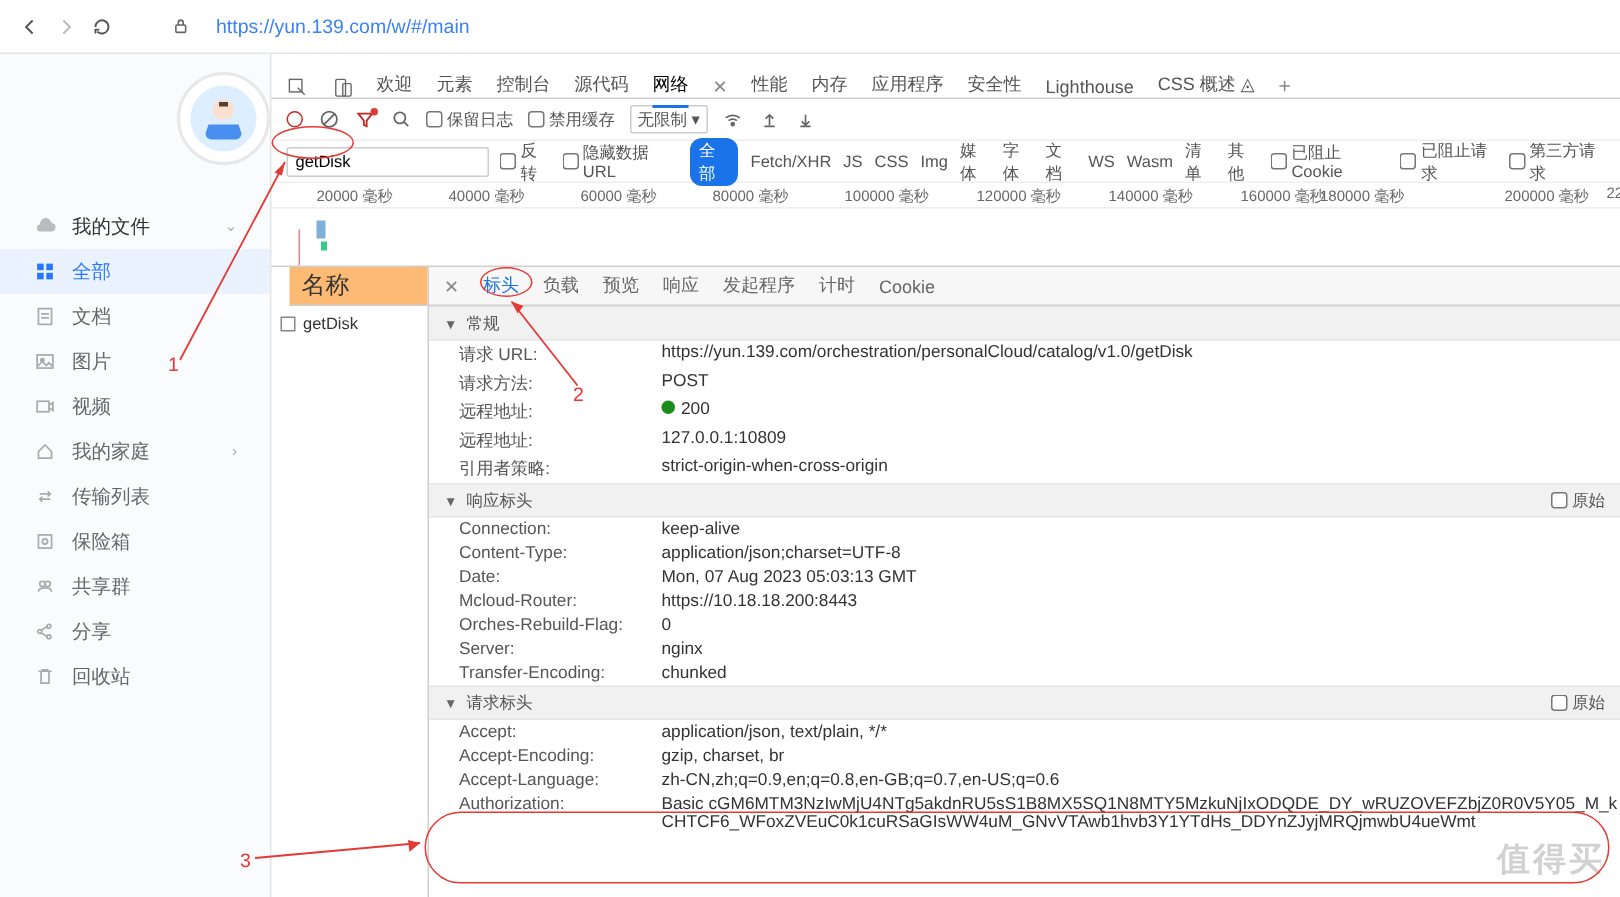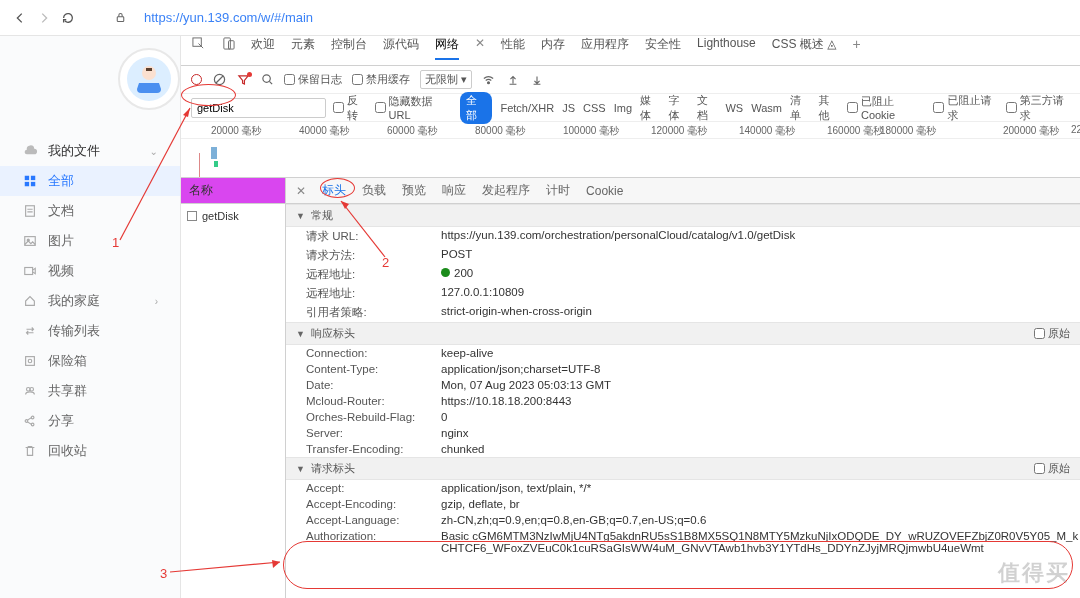--- a/index.html
+++ b/index.html
@@ -11,21 +11,21 @@
 .left-panel { width: 180px; background: #fafbfc; display: flex; flex-direction: column; align-items: flex-end; padding-top: 12px; }
 .avatar { width: 62px; height: 62px; border-radius: 50%; background: #fff; border: 2px solid #e8e8e8; display: flex; align-items: center; justify-content: center; margin-bottom: 26px; }
 .avatar svg { width: 46px; height: 46px; }
 .menu { width: 100%; }
 .menu-item { display: flex; align-items: center; height: 30px; padding: 0 22px; color: #666; cursor: pointer; gap: 10px; font-size: 13px; }
 .menu-item.active-top { color: #333; }
 .menu-item.blue { color: #2878ff; background: #eaf2ff; }
 .menu-item .mi-ico { width: 16px; height: 16px; display: inline-flex; align-items: center; justify-content: center; }
 .chev { margin-left: auto; font-size: 10px; color: #aaa; }
 .dev-panel { flex: 1; display: flex; flex-direction: column; border-left: 1px solid #e5e5e5; }
-.dev-tabs { height: 30px; display: flex; align-items: flex-start; gap: 16px; padding: 0 10px; font-size: 12px; color: #555; border-bottom: 1px solid #d0d0d0; }
+.dev-tabs { height: 30px; display: flex; align-items: flex-end; gap: 16px; padding: 0 10px; font-size: 12px; color: #555; border-bottom: 1px solid #d0d0d0; }
 .dev-tab { cursor: pointer; }
 .dev-tab.active { color: #000; position: relative; }
 .dev-tab.active::after { content:""; position:absolute; bottom:-7px; left:0; right:0; height:2px; background:#1a73e8; }
 .x-close { font-size: 12px; color:#888; }
 .plus { font-size: 14px; color:#888; }
 .dev-toolbar { height: 28px; display: flex; align-items: center; gap: 10px; padding: 0 10px; font-size: 11px; color: #555; border-bottom: 1px solid #eee; }
 .rec { width:11px; height:11px; border:1.5px solid #c62828; border-radius:50%; }
 .tb-ico { width:14px; height:14px; display:inline-flex; align-items:center; justify-content:center; color:#666; }
 .chk { display: flex; align-items: center; gap: 3px; }
 .chk input { width: 11px; height: 11px; }
@@ -35,21 +35,21 @@
 .pill { padding:1px 6px; border-radius:8px; font-size:11px; }
 .pill.active { background:#1a73e8; color:#fff; }
 .ftxt { cursor:pointer; }
 .timeline { height:56px; border-bottom:1px solid #d0d0d0; position:relative; font-size:10px; color:#666; overflow:hidden; }
 .tl-tick { position:absolute; top:2px; }
 .tl-body { position:absolute; top:16px; left:0; right:0; bottom:0; border-top:1px solid #eee; }
 .tl-cursor { position:absolute; top:14px; bottom:0; width:1px; background:#d88; left:18px; }
 .tl-mark { position:absolute; width:6px; height:12px; background:#4aa3df; }
 .req-area { flex:1; display:flex; }
 .req-list { width:105px; border-right:1px solid #d0d0d0; }
-.req-list-header { height:26px; display:flex; align-items:center; padding:0 8px; font-size:12px; border-bottom:1px solid #d0d0d0; background:#d946ef; }
+.req-list-header { height:26px; display:flex; align-items:center; padding:0 8px; font-size:16px; border-bottom:1px solid #d0d0d0; background:#fdba74;margin-left:12px; }
 .req-item { height:24px; display:flex; align-items:center; gap:5px; padding:0 6px; font-size:11px; }
 .sq { width:10px; height:10px; border:1px solid #888; }
 .detail { flex:1; display:flex; flex-direction:column; overflow:auto; }
 .detail-tabs { height:26px; display:flex; align-items:center; gap:16px; padding:0 10px; border-bottom:1px solid #d0d0d0; font-size:12px; color:#666; background:#f7f7f7; }
 .detail-tabs .dt { cursor:pointer; }
 .section-hdr { background:#f1f1f1; padding:3px 10px; font-size:11px; color:#555; display:flex; align-items:center; gap:6px; border-top:1px solid #e5e5e5; border-bottom:1px solid #e5e5e5; }
 .tri { font-size:9px; color:#666; }
 .kv { display:flex; padding:2px 0 2px 20px; font-size:11.5px; }
 .kv .k { width:135px; color:#555; }
 .kv .v { flex:1; color:#333; word-break:break-all; }
@@ -429,21 +429,21 @@
               <input type="checkbox" style="">
               <span>原始</span>
             </label>
           </div>
         <div class="kv">
             <span class="k">Accept:</span>
             <span class="v">application/json, text/plain, */*</span>
           </div>
         <div class="kv">
             <span class="k">Accept-Encoding:</span>
-            <span class="v">gzip, deflate, br</span>
+            <span class="v">gzip, charset, br</span>
           </div>
         <div class="kv">
             <span class="k">Accept-Language:</span>
             <span class="v">zh-CN,zh;q=0.9,en;q=0.8,en-GB;q=0.7,en-US;q=0.6</span>
           </div>
         <div class="kv">
             <span class="k">Authorization:</span>
             <span class="v">Basic cGM6MTM3NzIwMjU4NTg5akdnRU5sS1B8MX5SQ1N8MTY5MzkuNjIxODQDE_DY_wRUZOVEFZbjZ0R0V5Y05_M_kCHTCF6_WFoxZVEuC0k1cuRSaGIsWW4uM_GNvVTAwb1hvb3Y1YTdHs_DDYnZJyjMRQjmwbU4ueWmt</span>
           </div>
       </div>

